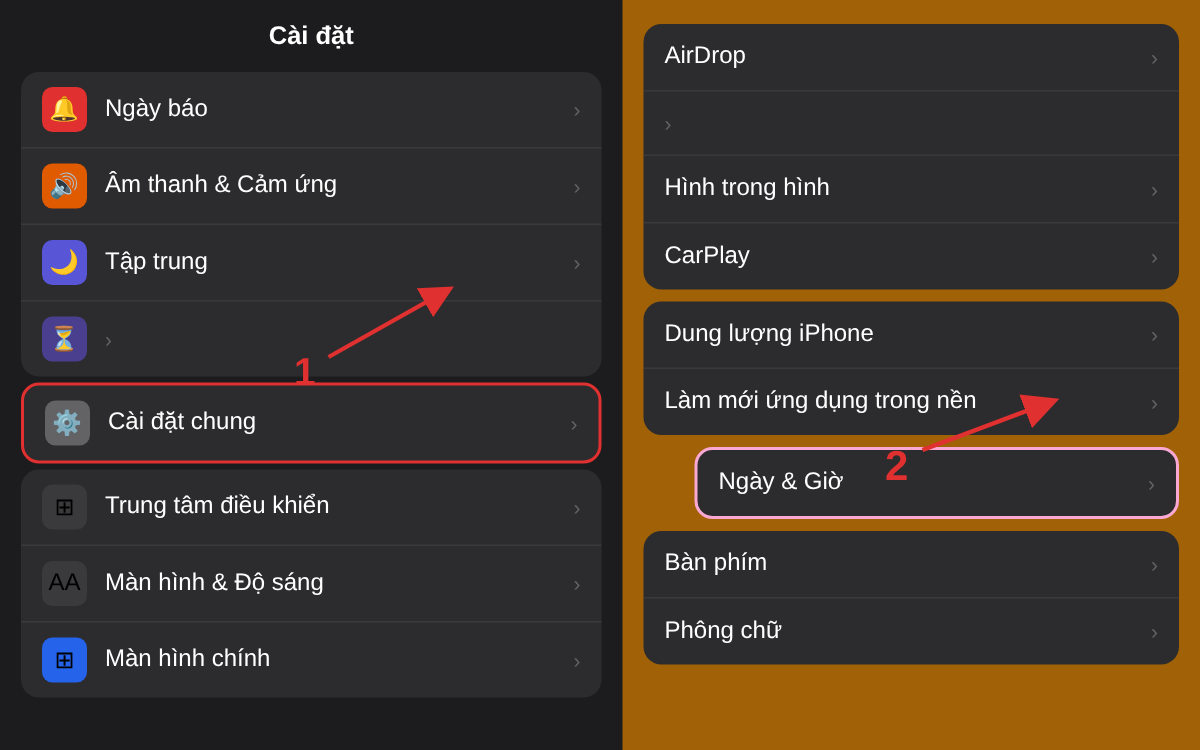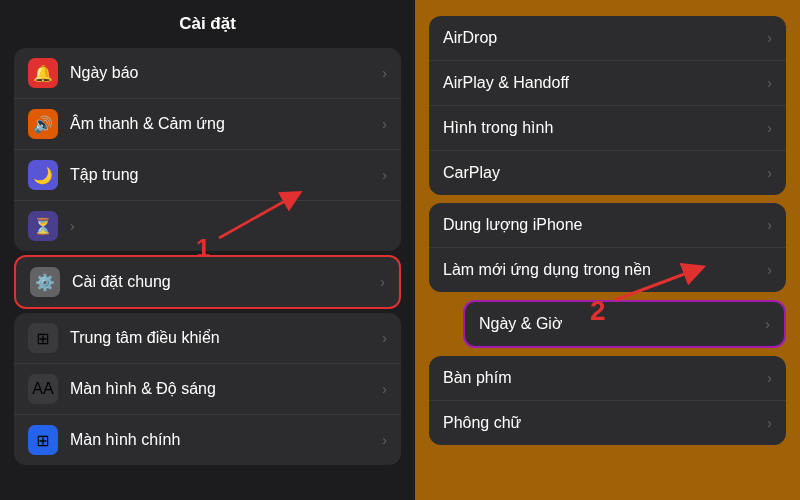--- a/index.html
+++ b/index.html
@@ -103,21 +103,21 @@
     }
 
     .right-group {
       background: #2c2c2e;
       border-radius: 12px;
       margin: 8px 14px 4px;
       overflow: hidden;
     }
 
     .right-group.highlighted {
-      border: 2px solid #a21caf;
+      border: 2px solid #f9a8d4;
       margin-left: 48px;
     }
 
     .right-item {
       display: flex;
       align-items: center;
       padding: 13px 14px;
       border-bottom: 0.5px solid #3a3a3c;
       position: relative;
       cursor: pointer;
@@ -217,21 +217,20 @@
 
 <div class="right-panel">
   <div style="height:8px"></div>
   <div id="right-groups-container">
       <div class="right-group">
         <div class="right-item">
           <span class="right-item-label">AirDrop</span>
           <span class="right-chevron">›</span>
         </div>
         <div class="right-item">
-          <span class="right-item-label">AirPlay &amp; Handoff</span>
           <span class="right-chevron">›</span>
         </div>
         <div class="right-item">
           <span class="right-item-label">Hình trong hình</span>
           <span class="right-chevron">›</span>
         </div>
         <div class="right-item">
           <span class="right-item-label">CarPlay</span>
           <span class="right-chevron">›</span>
         </div>

